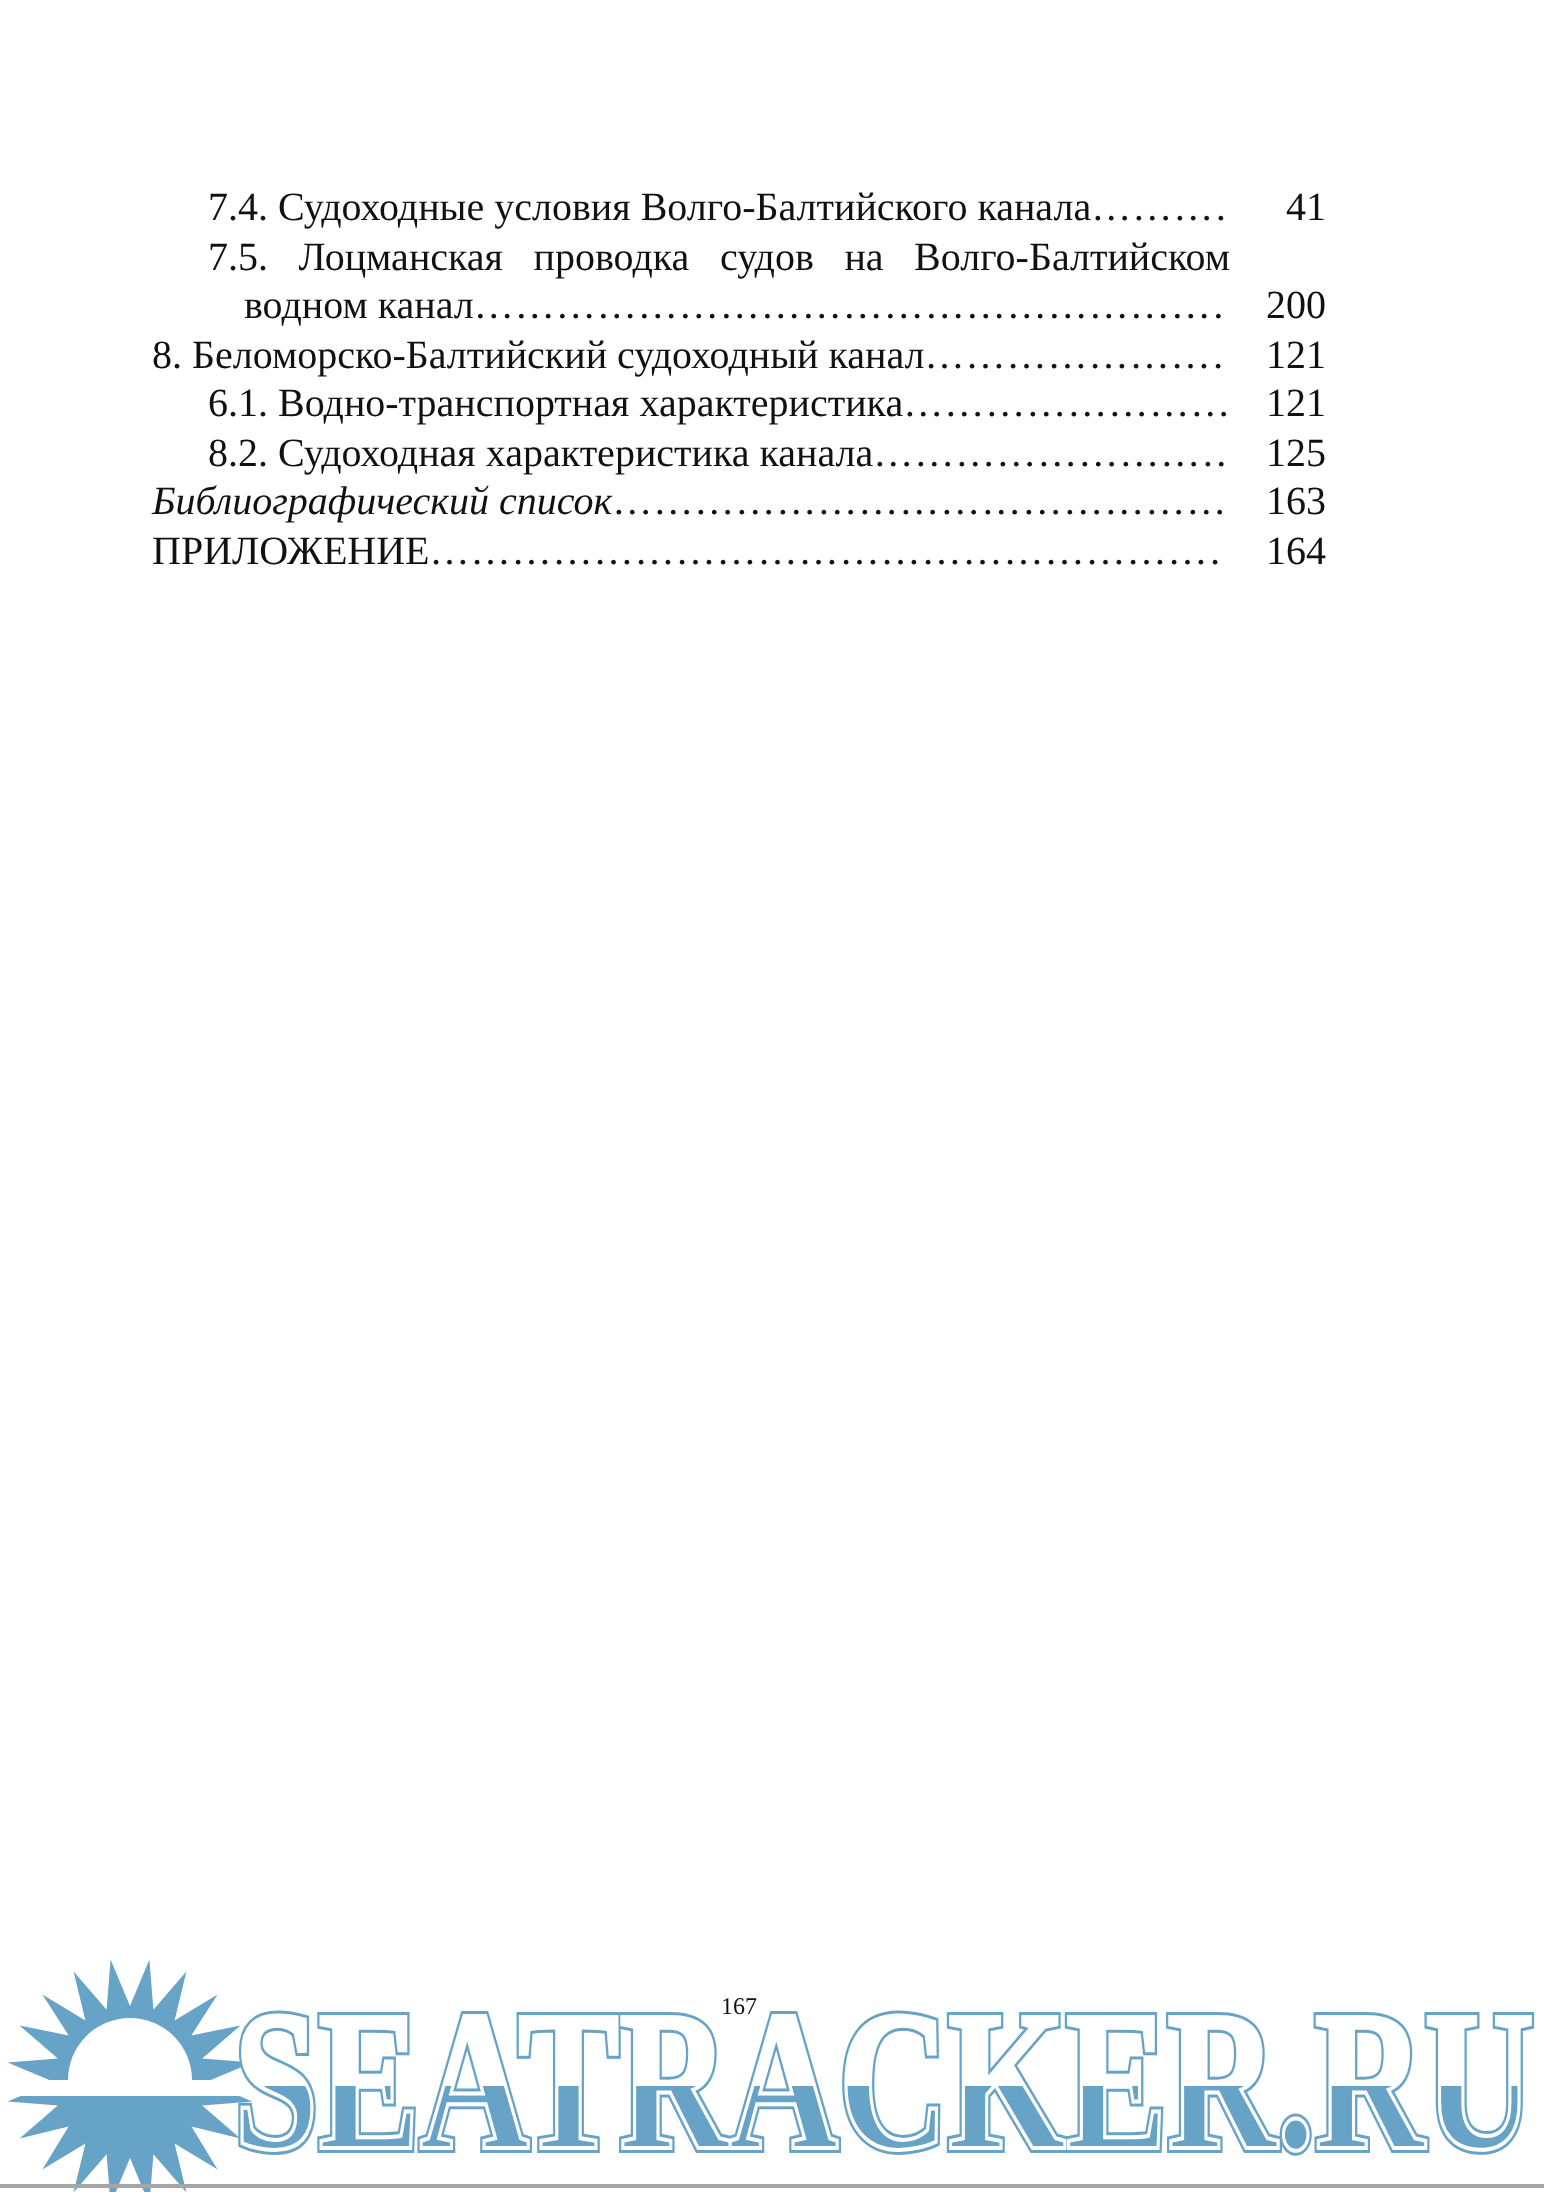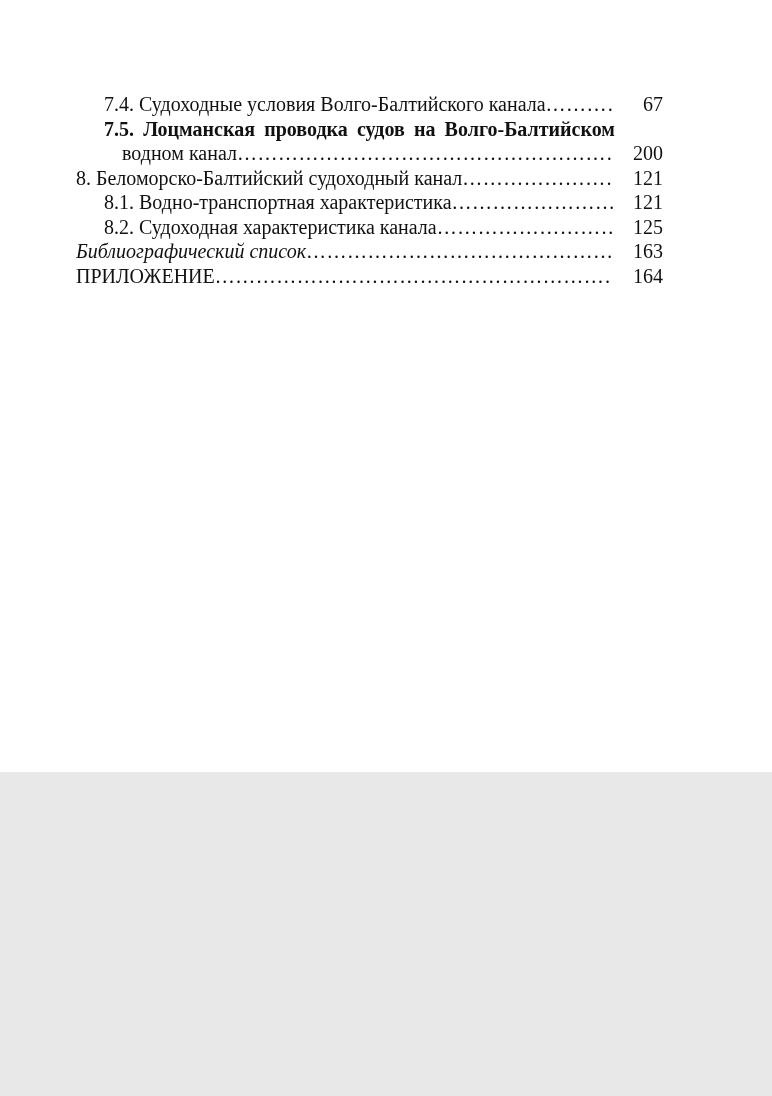--- a/index.html
+++ b/index.html
@@ -1,19 +1,19 @@
 <!DOCTYPE html>
 <html><head>
 <meta charset="utf-8">
 <style>
   html, body { margin: 0; padding: 0; background: #e8e8e8; }
   .page {
     position: relative;
     width: 772px;
-    height: 772px;
+    height: 1096px;
     margin: 0 auto;
     background: #ffffff;
     overflow: hidden;
     font-family: "Liberation Serif", "DejaVu Serif", serif;
     color: #111111;
   }
 
   
   .toc {
     position: absolute;
@@ -37,21 +37,20 @@
     margin-right: 14px;
     letter-spacing: 0.5px;
   }
   .pnum { flex: 0 0 auto; width: 36px; text-align: right; }
   .row-just {
     padding-left: 28px;
     padding-right: 48px;
     text-align: justify;
     text-align-last: justify;
     white-space: normal;
-    font-weight: bold;
   }
 
   
   .folio {
     position: absolute;
     left: 76px;
     top: 996px;
     width: 587px;
     text-align: center;
     font-size: 12px;
@@ -86,41 +85,41 @@
 </head>
 <body>
 
 <div class="page">
 
   <div class="toc">
 
     <div class="row ind1">
       <span class="t">7.4. Судоходные условия Волго-Балтийского канала</span>
       <span class="leader">……………………………………………………………………………………………………………………………………</span>
-      <span class="pnum">67</span>
+      <span class="pnum">41</span>
     </div>
 
     <div class="row-just">
       <span>7.5. Лоцманская проводка судов на Волго-Балтийском</span>
     </div>
 
     <div class="row ind2">
       <span class="t">водном канал</span>
       <span class="leader">……………………………………………………………………………………………………………………………………</span>
       <span class="pnum">200</span>
     </div>
 
     <div class="row ind0">
       <span class="t">8. Беломорско-Балтийский судоходный канал</span>
       <span class="leader">……………………………………………………………………………………………………………………………………</span>
       <span class="pnum">121</span>
     </div>
 
     <div class="row ind1">
-      <span class="t">8.1. Водно-транспортная характеристика</span>
+      <span class="t">6.1. Водно-транспортная характеристика</span>
       <span class="leader">……………………………………………………………………………………………………………………………………</span>
       <span class="pnum">121</span>
     </div>
 
     <div class="row ind1">
       <span class="t">8.2. Судоходная характеристика канала</span>
       <span class="leader">……………………………………………………………………………………………………………………………………</span>
       <span class="pnum">125</span>
     </div>
 

